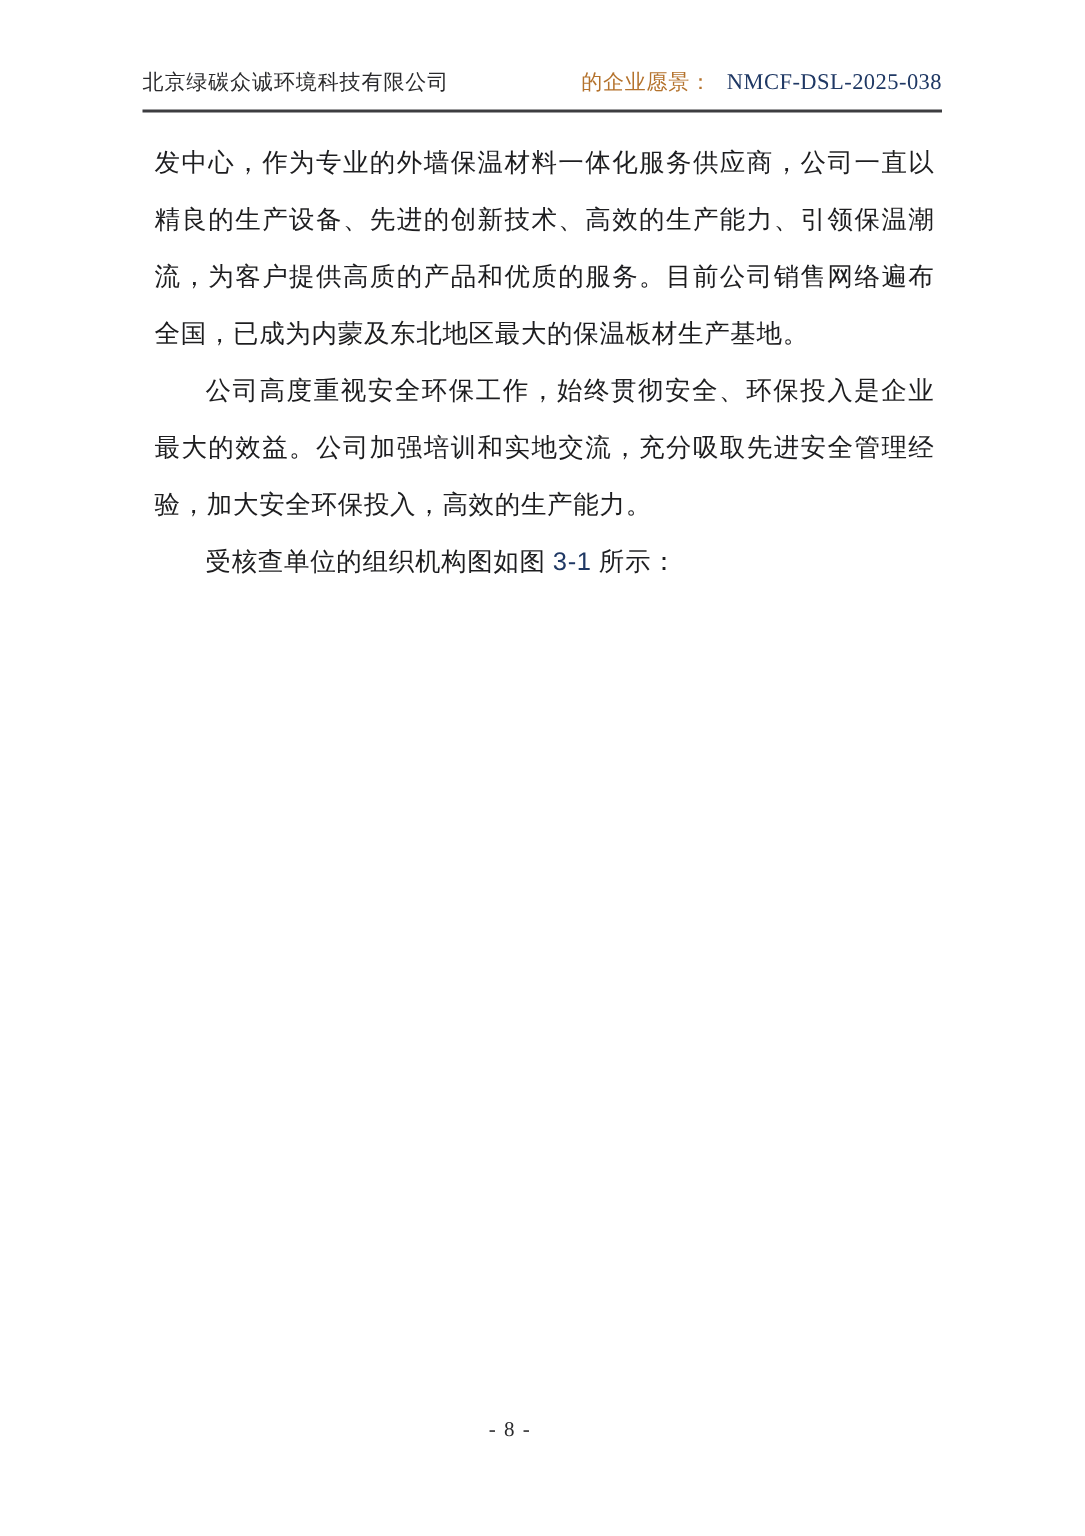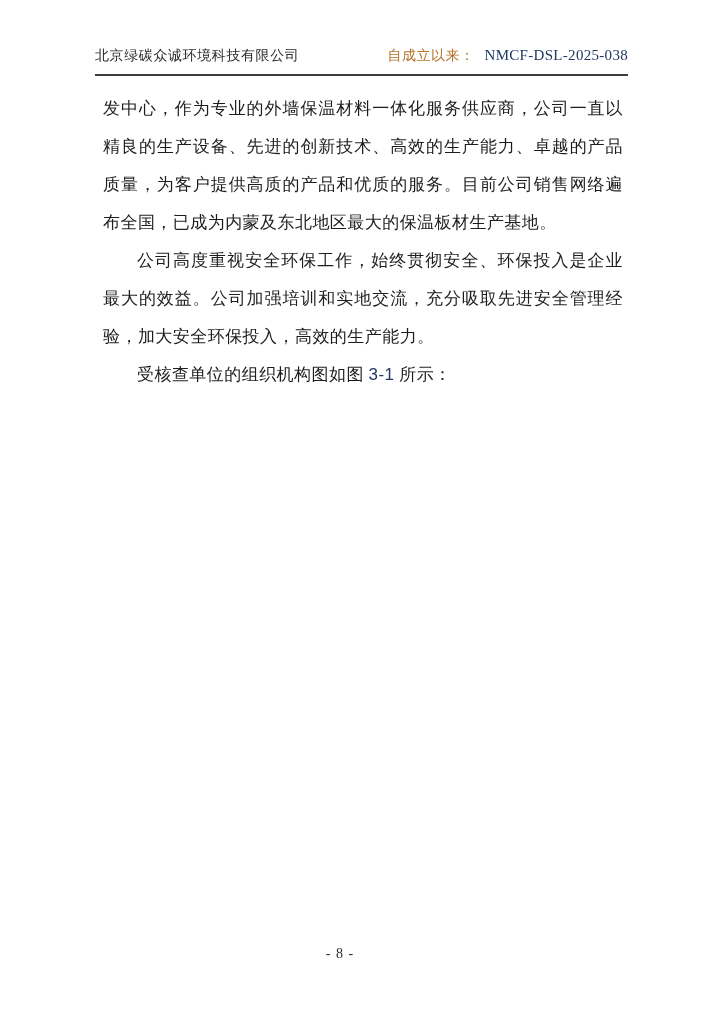--- a/index.html
+++ b/index.html
@@ -77,26 +77,26 @@
   }
 </style>
 </head>
 <body>
 
 <div class="page">
 
   <div class="header" style="border-bottom-color: rgb(61, 61, 64);">
     <span class="company">北京绿碳众诚环境科技有限公司</span>
     <span class="archive-group">
-      <span class="archive-label" style="color: rgb(180, 114, 44);">自成立以来：</span><span class="archive-number" style="color: rgb(31, 56, 100);">NMCF-DSL-2025-038</span>
+      <span class="archive-label" style="color: rgb(180, 114, 44);">的企业愿景：</span><span class="archive-number" style="color: rgb(31, 56, 100);">NMCF-DSL-2025-038</span>
     </span>
   </div>
 
   <div class="content">
-    <p class="para" style="color: rgb(29, 29, 31);">发中心，作为专业的外墙保温材料一体化服务供应商，公司一直以精良的生产设备、先进的创新技术、高效的生产能力、卓越的产品质量，为客户提供高质的产品和优质的服务。目前公司销售网络遍布全国，已成为内蒙及东北地区最大的保温板材生产基地。</p>
+    <p class="para" style="color: rgb(29, 29, 31);">发中心，作为专业的外墙保温材料一体化服务供应商，公司一直以精良的生产设备、先进的创新技术、高效的生产能力、引领保温潮流，为客户提供高质的产品和优质的服务。目前公司销售网络遍布全国，已成为内蒙及东北地区最大的保温板材生产基地。</p>
     <p class="para indent" style="color: rgb(29, 29, 31);">公司高度重视安全环保工作，始终贯彻安全、环保投入是企业最大的效益。公司加强培训和实地交流，充分吸取先进安全管理经验，加大安全环保投入，高效的生产能力。</p>
     <p class="para indent" style="color: rgb(29, 29, 31);">
       <span>受核查单位的组织机构图如图 </span><span class="figure-ref" style="color: rgb(31, 56, 100);">3-1</span><span> 所示：</span>
     </p>
   </div>
 
   <div class="footer">
     <span>- 8 -</span>
   </div>
 

